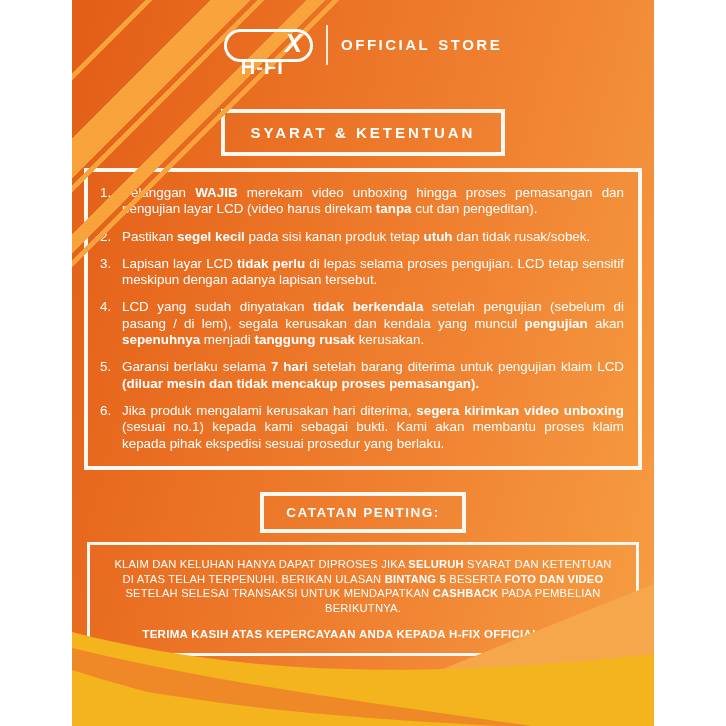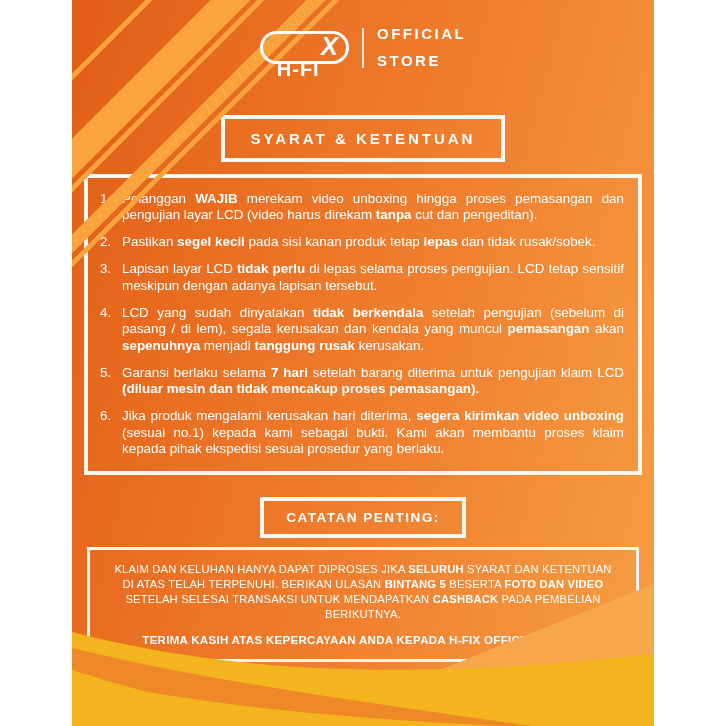--- a/index.html
+++ b/index.html
@@ -53,21 +53,21 @@
     height:24px;
   }
   .logo-main{
     font-weight:700;font-size:20px;letter-spacing:1px;line-height:1;margin-top:44px;
   }
   .logo-x{
     font-weight:700;font-style:italic;font-size:26px;line-height:1;
     margin:-3px -4px 0 1px;
   }
   .brand-sep{width:2px;height:40px;background:rgba(255,255,255,.85);}
-  .brand-store{display:flex;flex-direction:column;gap:8px;}
+  .brand-store{display:flex;gap:8px;}
   .brand-store span{
     font-weight:700;font-size:15px;letter-spacing:2.5px;line-height:1.25;
   }
 
   
   .title-box{
     width:fit-content;margin:44px auto 0;
     border:4px solid var(--border-cream,#fbf7f1);
     padding:11px 26px;
     font-weight:700;font-size:15px;letter-spacing:3px;
@@ -137,31 +137,31 @@
     </div>
 
     <div class="terms-box" id="terms-list">
   <div class="term-item">
     <span class="term-num">1.</span>
     <span class="term-text"><span>Pelanggan </span><span class="b">WAJIB</span><span> merekam video unboxing hingga proses pemasangan dan pengujian layar LCD (video harus direkam </span><span class="b">tanpa</span><span> cut dan pengeditan).</span></span>
   </div>
 
   <div class="term-item">
     <span class="term-num">2.</span>
-    <span class="term-text"><span>Pastikan </span><span class="b">segel kecil</span><span> pada sisi kanan produk tetap </span><span class="b">lepas</span><span> dan tidak rusak/sobek.</span></span>
+    <span class="term-text"><span>Pastikan </span><span class="b">segel kecil</span><span> pada sisi kanan produk tetap </span><span class="b">utuh</span><span> dan tidak rusak/sobek.</span></span>
   </div>
 
   <div class="term-item">
     <span class="term-num">3.</span>
     <span class="term-text"><span>Lapisan layar LCD </span><span class="b">tidak perlu</span><span> di lepas selama proses pengujian. LCD tetap sensitif meskipun dengan adanya lapisan tersebut.</span></span>
   </div>
 
   <div class="term-item">
     <span class="term-num">4.</span>
-    <span class="term-text"><span>LCD yang sudah dinyatakan </span><span class="b">tidak berkendala</span><span> setelah pengujian (sebelum di pasang / di lem), segala kerusakan dan kendala yang muncul </span><span class="b">pemasangan</span><span> akan </span><span class="b">sepenuhnya</span><span> menjadi </span><span class="b">tanggung rusak</span><span> kerusakan.</span></span>
+    <span class="term-text"><span>LCD yang sudah dinyatakan </span><span class="b">tidak berkendala</span><span> setelah pengujian (sebelum di pasang / di lem), segala kerusakan dan kendala yang muncul </span><span class="b">pengujian</span><span> akan </span><span class="b">sepenuhnya</span><span> menjadi </span><span class="b">tanggung rusak</span><span> kerusakan.</span></span>
   </div>
 
   <div class="term-item">
     <span class="term-num">5.</span>
     <span class="term-text"><span>Garansi berlaku selama </span><span class="b">7 hari</span><span> setelah barang diterima untuk pengujian klaim LCD </span><span class="b">(diluar mesin dan tidak mencakup proses pemasangan).</span></span>
   </div>
 
   <div class="term-item">
     <span class="term-num">6.</span>
     <span class="term-text"><span>Jika produk mengalami kerusakan hari diterima, </span><span class="b">segera kirimkan video unboxing</span><span> (sesuai no.1) kepada kami sebagai bukti. Kami akan membantu proses klaim kepada pihak ekspedisi sesuai prosedur yang berlaku.</span></span>

